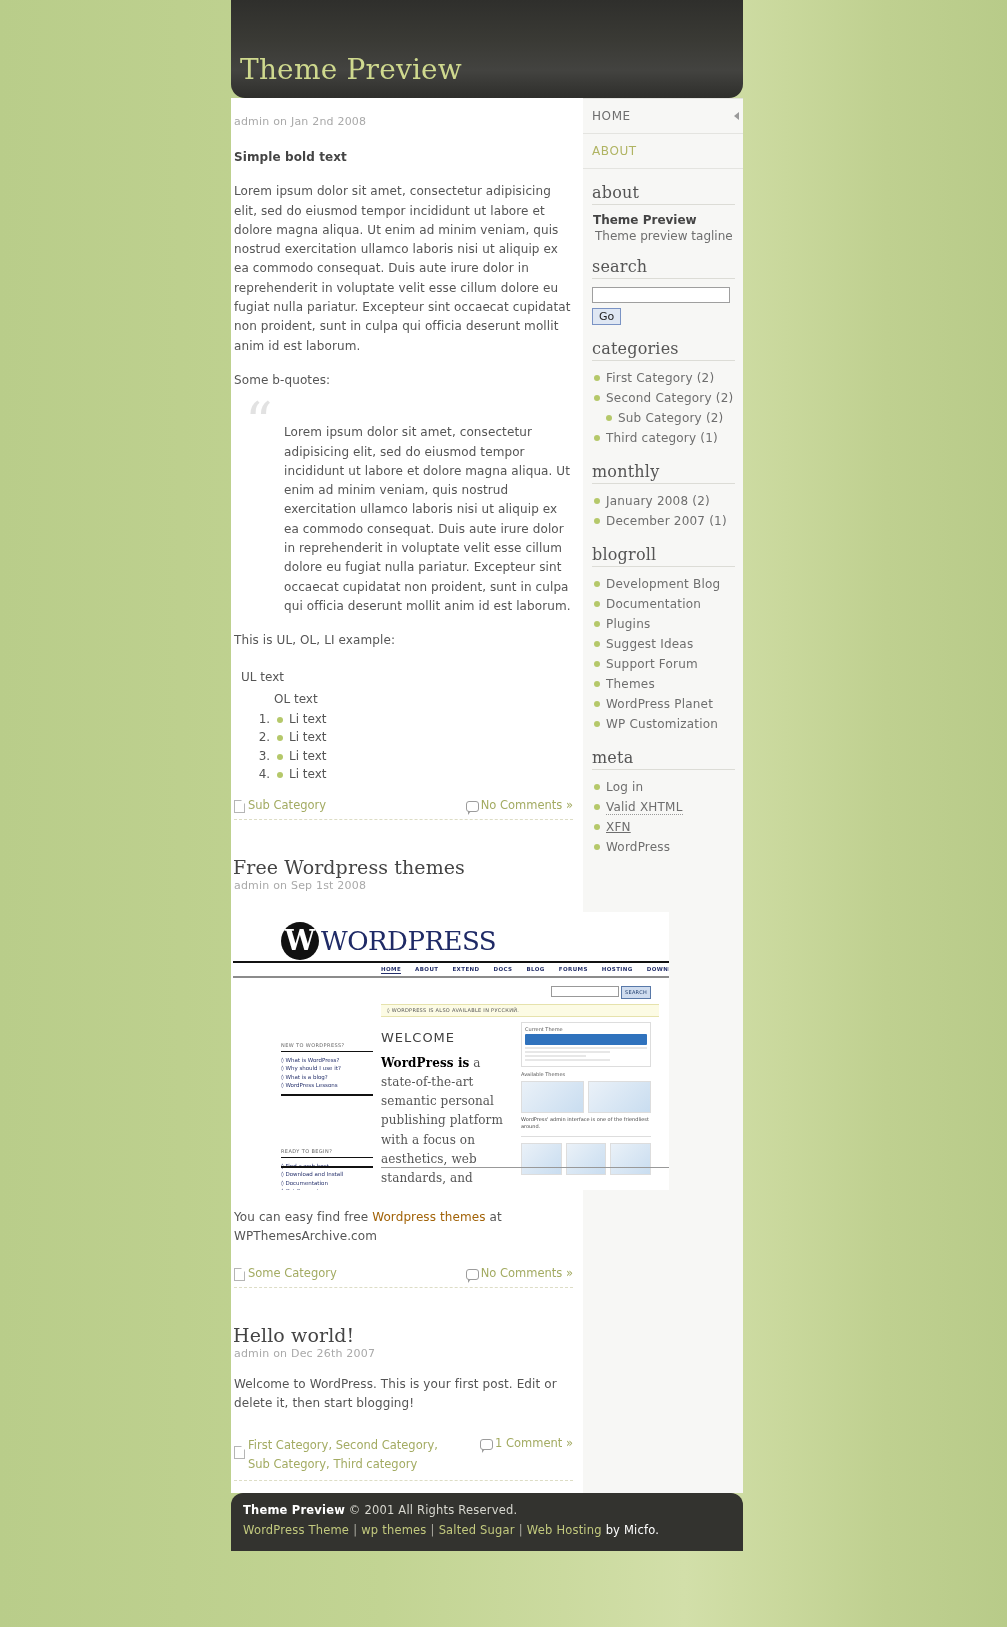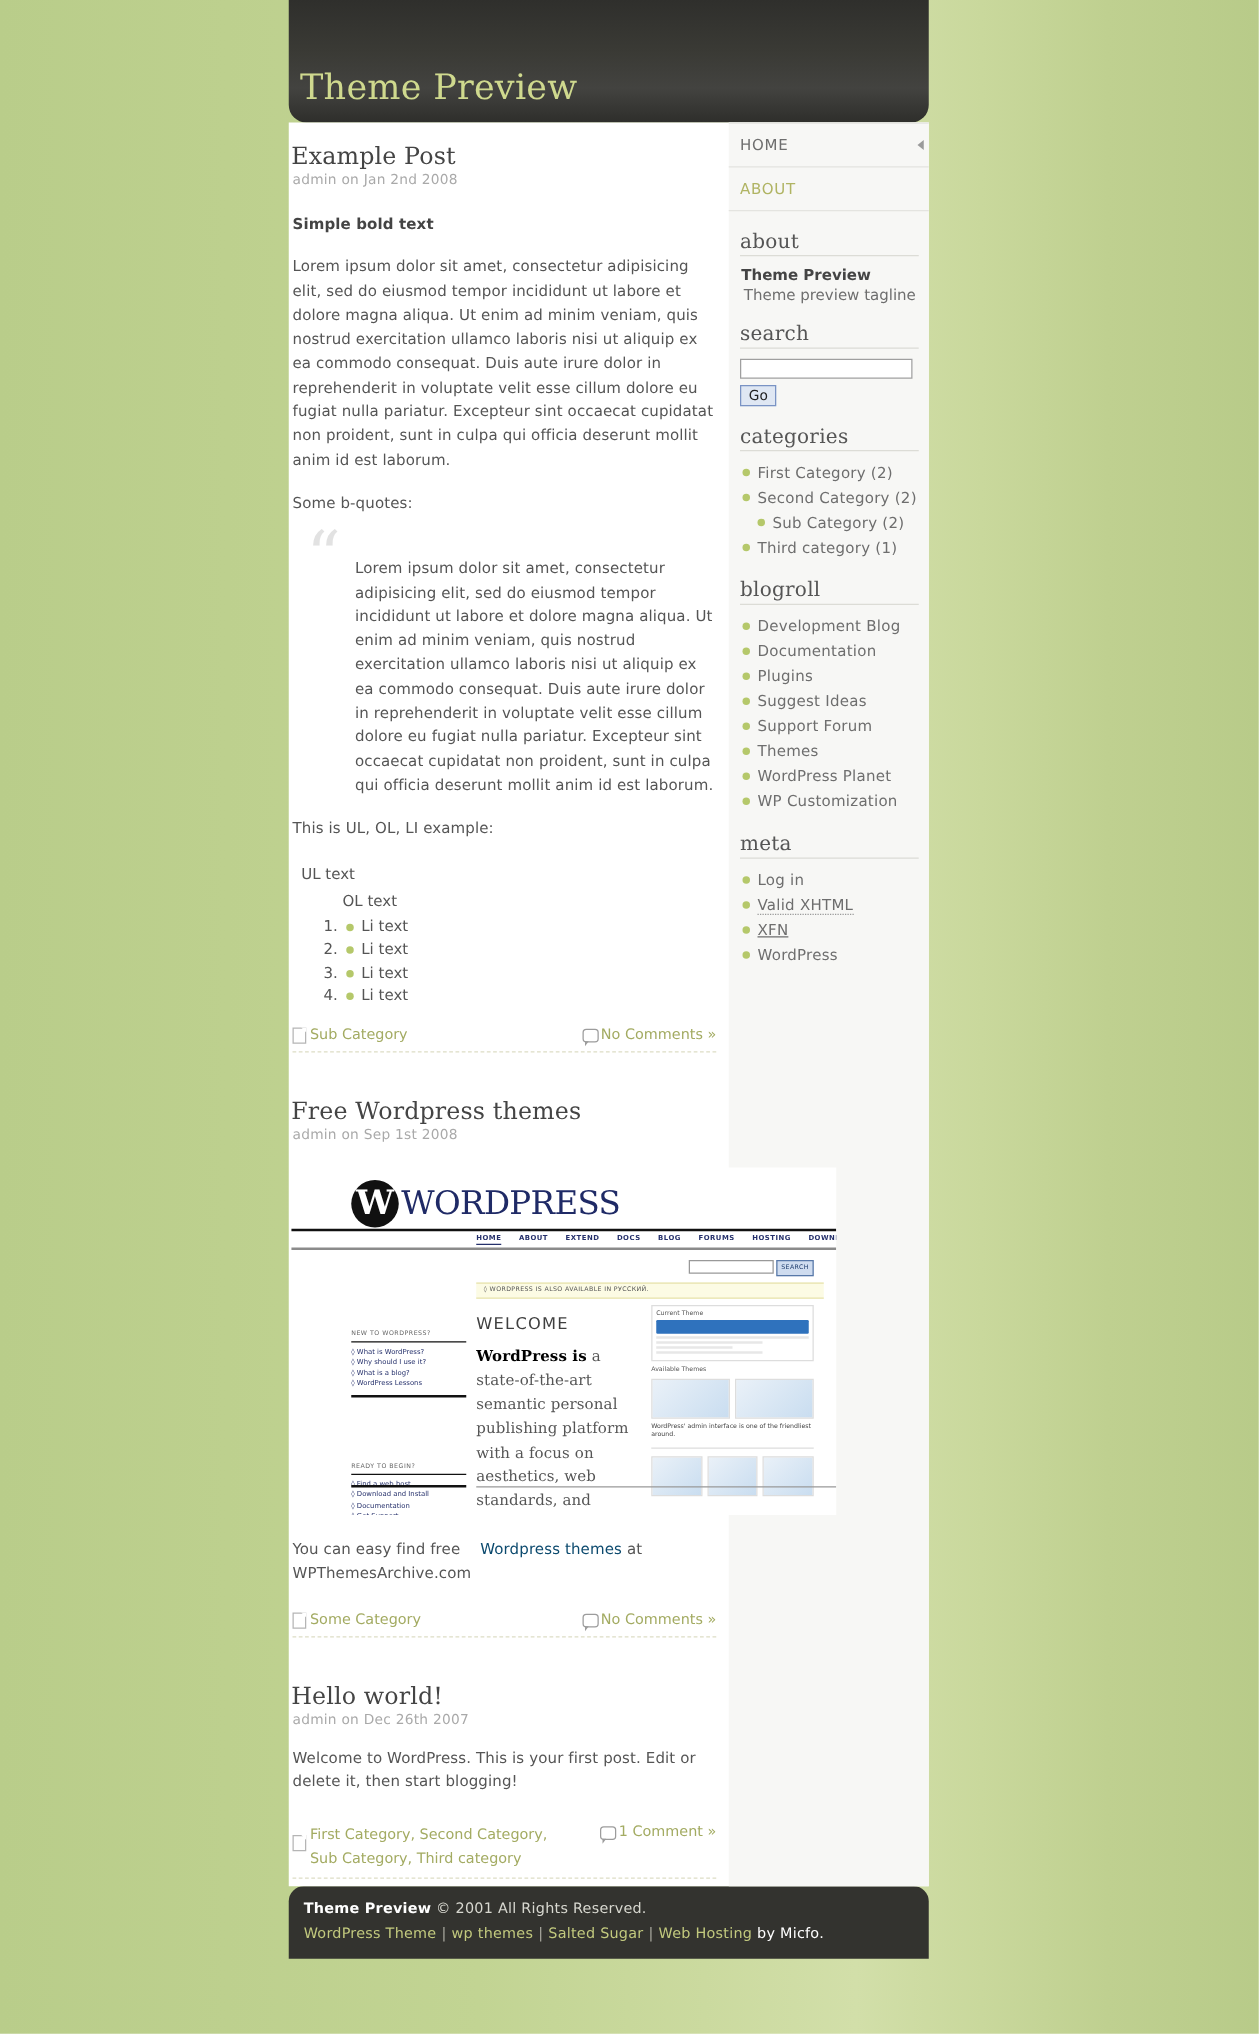--- a/index.html
+++ b/index.html
@@ -369,21 +369,20 @@
 
   <div id="header">
     <h1>Theme Preview</h1>
   </div>
 
   <div id="wrap">
 
     <div id="content">
 
       <div class="post">
-        <h2>Example Post</h2>
         <div class="byline">admin on Jan 2nd 2008</div>
         <p class="strongline">Simple bold text</p>
         <p>Lorem ipsum dolor sit amet, consectetur adipisicing elit, sed do eiusmod tempor incididunt ut labore et dolore magna aliqua. Ut enim ad minim veniam, quis nostrud exercitation ullamco laboris nisi ut aliquip ex ea commodo consequat. Duis aute irure dolor in reprehenderit in voluptate velit esse cillum dolore eu fugiat nulla pariatur. Excepteur sint occaecat cupidatat non proident, sunt in culpa qui officia deserunt mollit anim id est laborum.</p>
         <p>Some b-quotes:</p>
         <blockquote>
           <p>Lorem ipsum dolor sit amet, consectetur adipisicing elit, sed do eiusmod tempor incididunt ut labore et dolore magna aliqua. Ut enim ad minim veniam, quis nostrud exercitation ullamco laboris nisi ut aliquip ex ea commodo consequat. Duis aute irure dolor in reprehenderit in voluptate velit esse cillum dolore eu fugiat nulla pariatur. Excepteur sint occaecat cupidatat non proident, sunt in culpa qui officia deserunt mollit anim id est laborum.</p>
         </blockquote>
         <p>This is UL, OL, LI example:</p>
         <div class="list-block">
           <div class="ul-item">UL text</div>
@@ -473,21 +472,21 @@
             <div class="wp-thumbs">
               <div class="wp-thumb"></div>
               <div class="wp-thumb"></div>
               <div class="wp-thumb"></div>
             </div>
           </div>
           <div class="wp-rule3"></div>
           <div class="wp-rule4"></div>
         </div>
 
-        <p style="margin-top:18px;"><span>You can easy find free </span><a href="#" style="color:#0c4a6e;text-decoration:none;margin-left:12px;">Wordpress themes</a><span> at WPThemesArchive.com</span></p>
+        <p style="margin-top:18px;"><span>You can easy find free </span><a href="#" style="color:#a16207;text-decoration:none;">Wordpress themes</a><span> at WPThemesArchive.com</span></p>
 
         <div class="postmeta" style="margin-top:20px;">
           <div class="pm-left">
             <span class="icon-doc"></span>
             <a href="#">Some Category</a>
           </div>
           <div class="pm-right">
             <span class="icon-bubble"></span>
             <a href="#">No Comments »</a>
           </div>
@@ -540,20 +539,27 @@
       <div class="widget">
         <h3>categories</h3>
         <ul>
           <li><a href="#">First Category (2)</a></li>
           <li><a href="#">Second Category (2)</a></li>
           <li class="child"><a href="#">Sub Category (2)</a></li>
           <li><a href="#">Third category (1)</a></li>
         </ul>
       </div>
 
+      <div class="widget">
+        <h3>monthly</h3>
+        <ul>
+          <li><a href="#">January 2008 (2)</a></li>
+          <li><a href="#">December 2007 (1)</a></li>
+        </ul>
+      </div>
 
 
       <div class="widget">
         <h3>blogroll</h3>
         <ul>
           <li><a href="#">Development Blog</a></li>
           <li><a href="#">Documentation</a></li>
           <li><a href="#">Plugins</a></li>
           <li><a href="#">Suggest Ideas</a></li>
           <li><a href="#">Support Forum</a></li>

